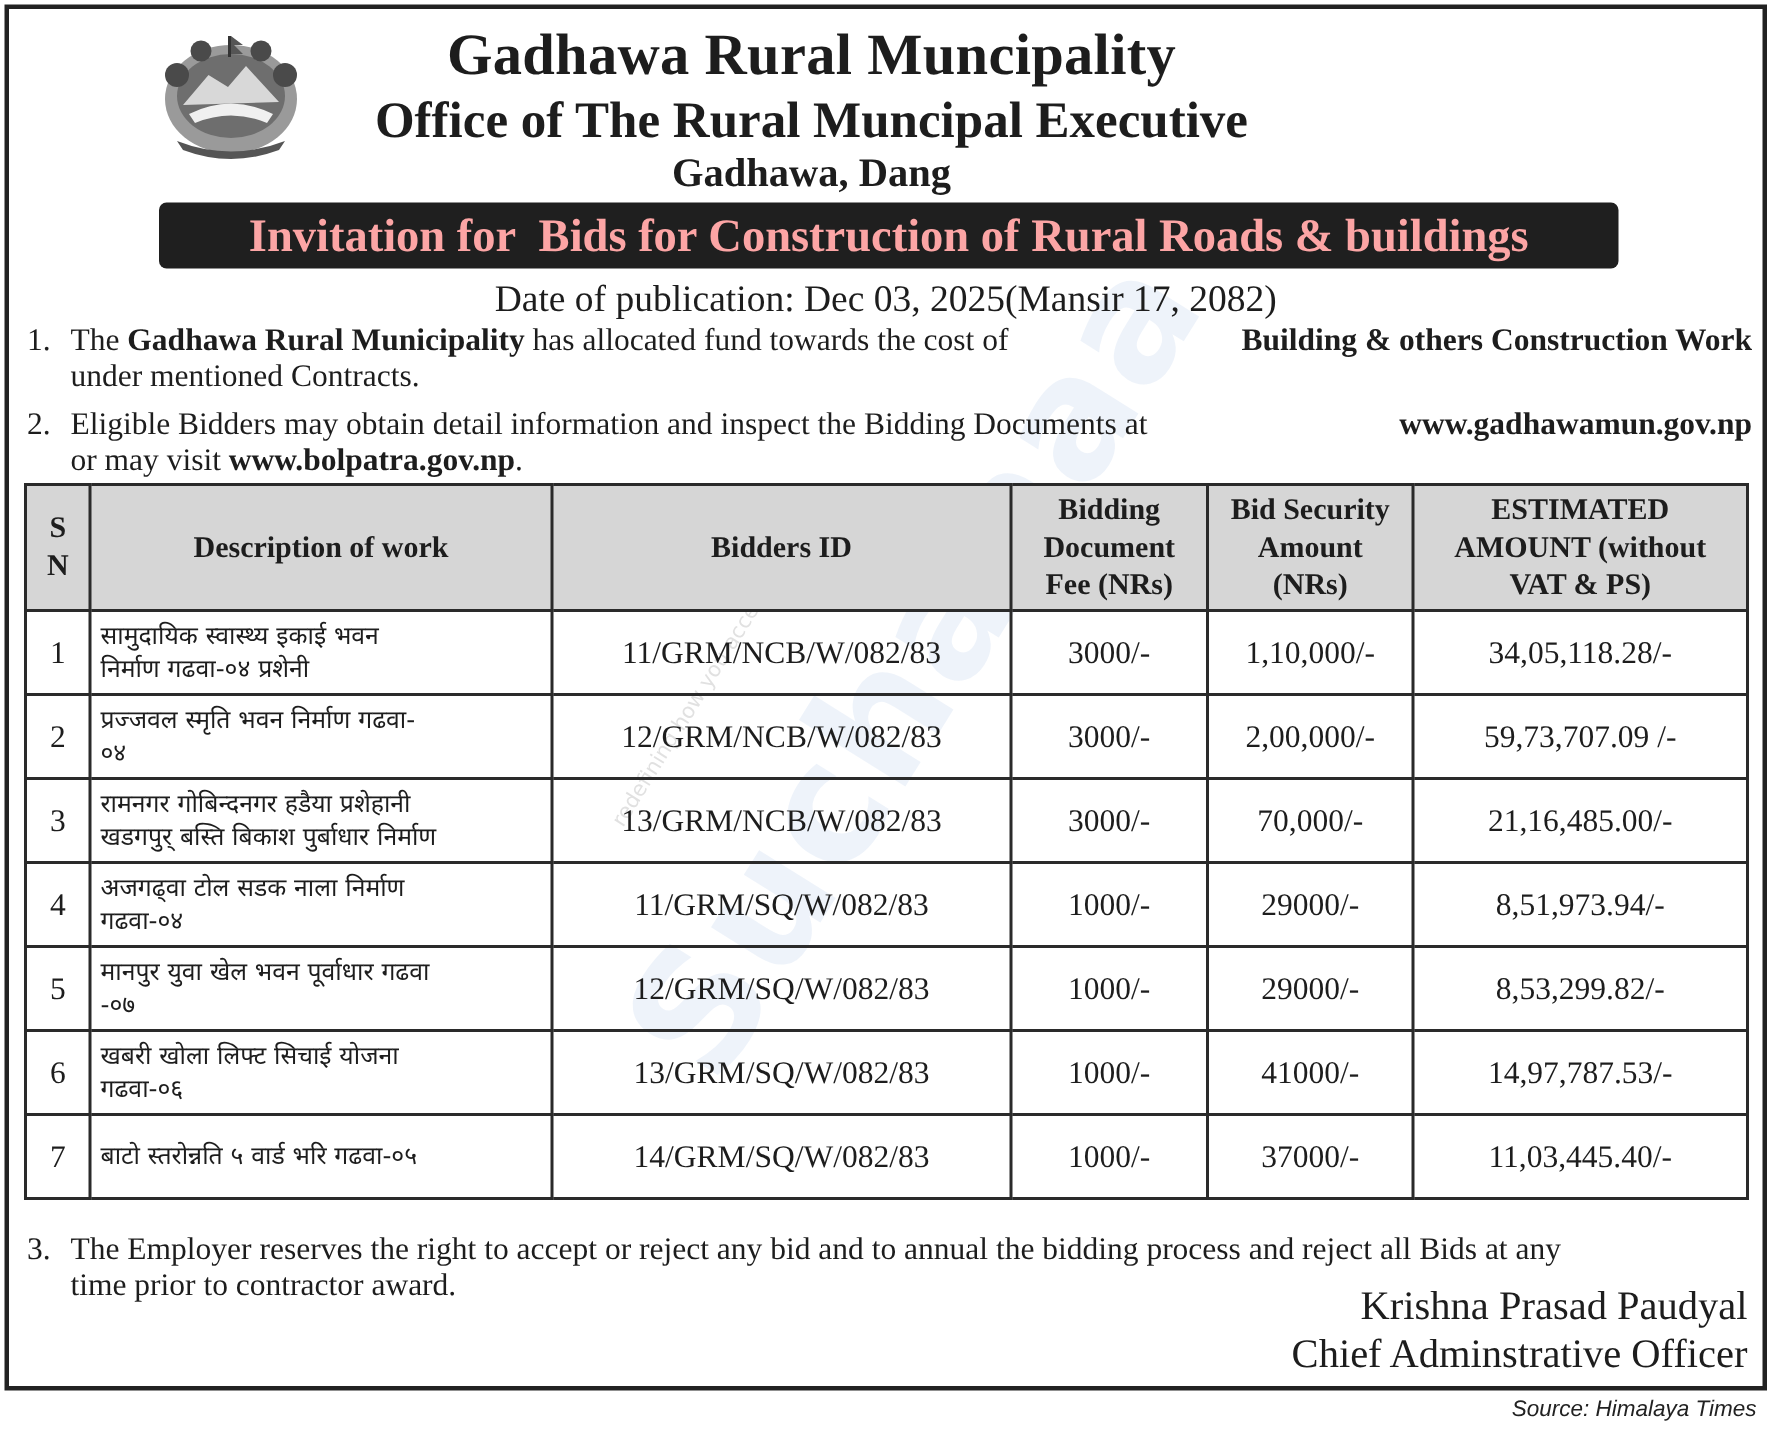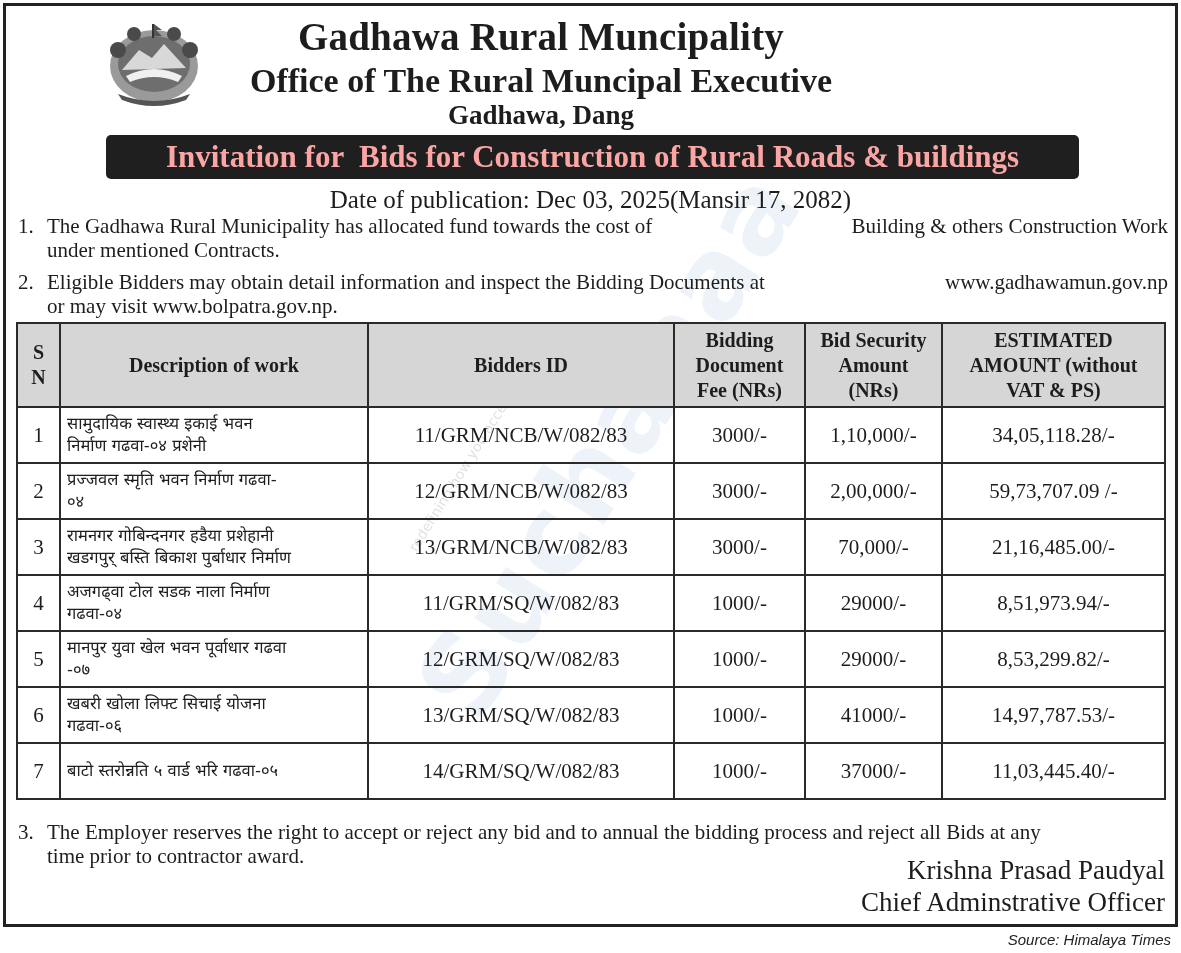--- a/index.html
+++ b/index.html
@@ -37,21 +37,21 @@
   }
   .pubdate {
     position: absolute; left: 0; width: 1181px; top: 186px; text-align: center;
     font-weight: normal; font-size: 25px;
   }
   .para {
     position: absolute; left: 18px; width: 1150px; font-size: 21px; line-height: 24px;
   }
   .para .num { position: absolute; left: 0; top: 0; }
   .para .txt { margin-left: 29px; display: block; }
-  .para b { font-weight: normal; }
+  .para b { font-weight: bold; }
   .p1 { top: 214px; }
   .p2 { top: 270px; }
   .p3 { top: 820px; }
   .p1 .line1, .p2 .line1 { display: flex; justify-content: space-between; }
   table.bids {
     position: absolute; left: 16px; top: 322px; width: 1148px; border-collapse: collapse;
     font-size: 20px; table-layout: fixed;
   }
   table.bids th, table.bids td {
     border: 2px solid #2a2a2a; padding: 0 4px; text-align: center; vertical-align: middle;

